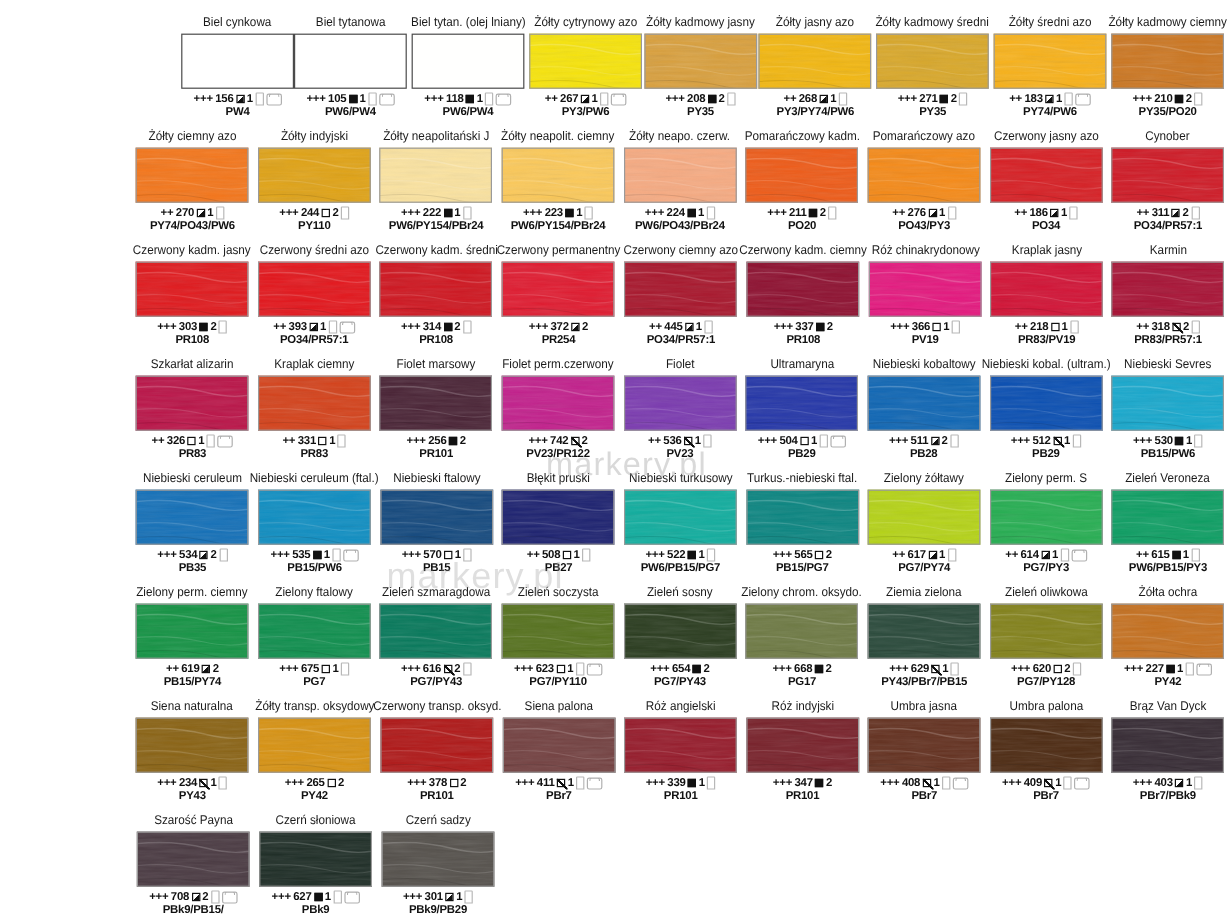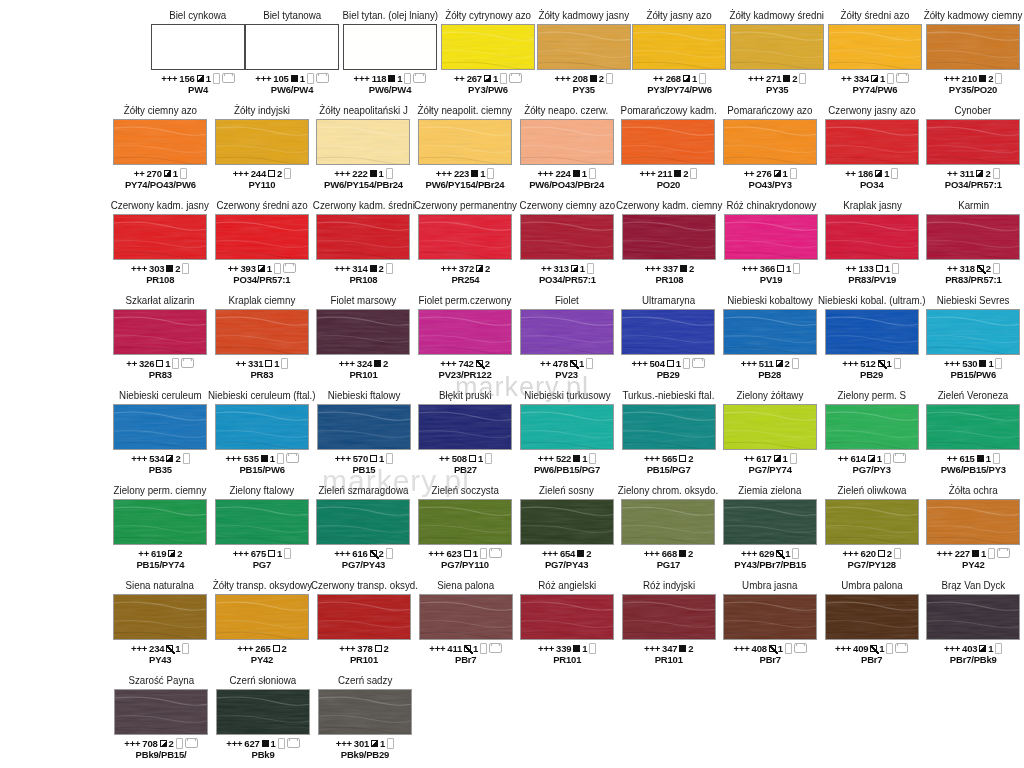--- a/index.html
+++ b/index.html
@@ -37,21 +37,21 @@
     color: rgba(160,160,160,0.40);
     letter-spacing: 1px;
     white-space: nowrap;
   }
   .wm-1 { left: 455px; top: 372px; }
   .wm-2 { left: 322px; top: 464px; font-size: 30px; color: rgba(150,150,150,0.30); }
   .row {
     display: flex;
     flex-direction: row;
     justify-content: flex-start;
-    align-items: center;
+    align-items: flex-end;
     height: 95px;
     padding-left: 8px;
   }
   .swatch-cell {
     width: 102px;
     margin-right: 0px;
     display: flex;
     flex-direction: column;
     align-items: center;
     position: relative;
@@ -338,21 +338,21 @@
               </filter>
             </defs>
             <rect width="100" height="50" filter="url(#tx8)" opacity="0.55"></rect>
             <path d="M-5 14 Q 30 8 60 16 T 108 12" stroke="rgba(255,255,255,0.18)" stroke-width="1.1" fill="none"></path>
             <path d="M-5 31 Q 28 26 58 33 T 108 28" stroke="rgba(255,255,255,0.13)" stroke-width="0.9" fill="none"></path>
             <path d="M-5 42 Q 35 37 65 44 T 108 40" stroke="rgba(0,0,0,0.10)" stroke-width="0.8" fill="none"></path>
           </svg>
         </div>
         <div class="sw-meta">
           <span>++</span>
-          <span>334</span>
+          <span>183</span>
           <span class="opacity-box half"></span>
           <span>1</span>
           <span class="brush-icon"></span>
           <span class="tube-icon"></span>
         </div>
         <div class="sw-pig">PY74/PW6</div>
       </div>
       <div class="swatch-cell">
         <div class="sw-name">Żółty kadmowy ciemny</div>
         <div class="sw-chip" style="background: rgb(204, 119, 34);">
@@ -765,21 +765,21 @@
               </filter>
             </defs>
             <rect width="100" height="50" filter="url(#tx23)" opacity="0.55"></rect>
             <path d="M-5 14 Q 30 8 60 16 T 108 12" stroke="rgba(255,255,255,0.18)" stroke-width="1.1" fill="none"></path>
             <path d="M-5 31 Q 28 26 58 33 T 108 28" stroke="rgba(255,255,255,0.13)" stroke-width="0.9" fill="none"></path>
             <path d="M-5 42 Q 35 37 65 44 T 108 40" stroke="rgba(0,0,0,0.10)" stroke-width="0.8" fill="none"></path>
           </svg>
         </div>
         <div class="sw-meta">
           <span>++</span>
-          <span>313</span>
+          <span>445</span>
           <span class="opacity-box half"></span>
           <span>1</span>
           <span class="brush-icon"></span>
         </div>
         <div class="sw-pig">PO34/PR57:1</div>
       </div>
       <div class="swatch-cell">
         <div class="sw-name">Czerwony kadm. ciemny</div>
         <div class="sw-chip" style="background: rgb(142, 16, 48);">
           <svg class="tex" preserveAspectRatio="none" viewBox="0 0 100 50" xmlns="http://www.w3.org/2000/svg">
@@ -848,21 +848,21 @@
               </filter>
             </defs>
             <rect width="100" height="50" filter="url(#tx26)" opacity="0.55"></rect>
             <path d="M-5 14 Q 30 8 60 16 T 108 12" stroke="rgba(255,255,255,0.18)" stroke-width="1.1" fill="none"></path>
             <path d="M-5 31 Q 28 26 58 33 T 108 28" stroke="rgba(255,255,255,0.13)" stroke-width="0.9" fill="none"></path>
             <path d="M-5 42 Q 35 37 65 44 T 108 40" stroke="rgba(0,0,0,0.10)" stroke-width="0.8" fill="none"></path>
           </svg>
         </div>
         <div class="sw-meta">
           <span>++</span>
-          <span>133</span>
+          <span>218</span>
           <span class="opacity-box open"></span>
           <span>1</span>
           <span class="brush-icon"></span>
         </div>
         <div class="sw-pig">PR83/PV19</div>
       </div>
       <div class="swatch-cell">
         <div class="sw-name">Karmin</div>
         <div class="sw-chip" style="background: rgb(168, 18, 53);">
           <svg class="tex" preserveAspectRatio="none" viewBox="0 0 100 50" xmlns="http://www.w3.org/2000/svg">
@@ -964,21 +964,21 @@
               </filter>
             </defs>
             <rect width="100" height="50" filter="url(#tx30)" opacity="0.55"></rect>
             <path d="M-5 14 Q 30 8 60 16 T 108 12" stroke="rgba(255,255,255,0.18)" stroke-width="1.1" fill="none"></path>
             <path d="M-5 31 Q 28 26 58 33 T 108 28" stroke="rgba(255,255,255,0.13)" stroke-width="0.9" fill="none"></path>
             <path d="M-5 42 Q 35 37 65 44 T 108 40" stroke="rgba(0,0,0,0.10)" stroke-width="0.8" fill="none"></path>
           </svg>
         </div>
         <div class="sw-meta">
           <span>+++</span>
-          <span>324</span>
+          <span>256</span>
           <span class="opacity-box full"></span>
           <span>2</span>
         </div>
         <div class="sw-pig">PR101</div>
       </div>
       <div class="swatch-cell">
         <div class="sw-name">Fiolet perm.czerwony</div>
         <div class="sw-chip" style="background: rgb(194, 32, 140);">
           <svg class="tex" preserveAspectRatio="none" viewBox="0 0 100 50" xmlns="http://www.w3.org/2000/svg">
             <defs>
@@ -1018,21 +1018,21 @@
               </filter>
             </defs>
             <rect width="100" height="50" filter="url(#tx32)" opacity="0.55"></rect>
             <path d="M-5 14 Q 30 8 60 16 T 108 12" stroke="rgba(255,255,255,0.18)" stroke-width="1.1" fill="none"></path>
             <path d="M-5 31 Q 28 26 58 33 T 108 28" stroke="rgba(255,255,255,0.13)" stroke-width="0.9" fill="none"></path>
             <path d="M-5 42 Q 35 37 65 44 T 108 40" stroke="rgba(0,0,0,0.10)" stroke-width="0.8" fill="none"></path>
           </svg>
         </div>
         <div class="sw-meta">
           <span>++</span>
-          <span>478</span>
+          <span>536</span>
           <span class="opacity-box diag"></span>
           <span>1</span>
           <span class="brush-icon"></span>
         </div>
         <div class="sw-pig">PV23</div>
       </div>
       <div class="swatch-cell">
         <div class="sw-name">Ultramaryna</div>
         <div class="sw-chip" style="background: rgb(36, 54, 168);">
           <svg class="tex" preserveAspectRatio="none" viewBox="0 0 100 50" xmlns="http://www.w3.org/2000/svg">

